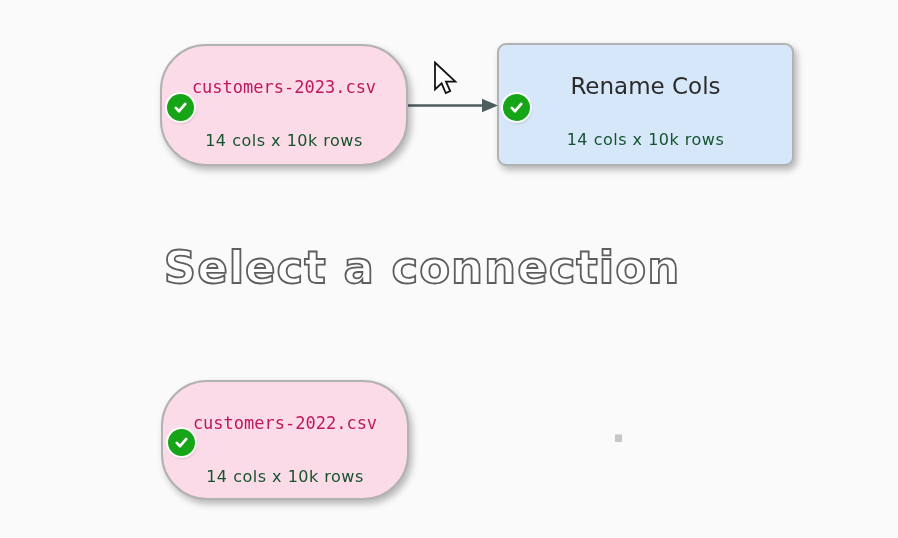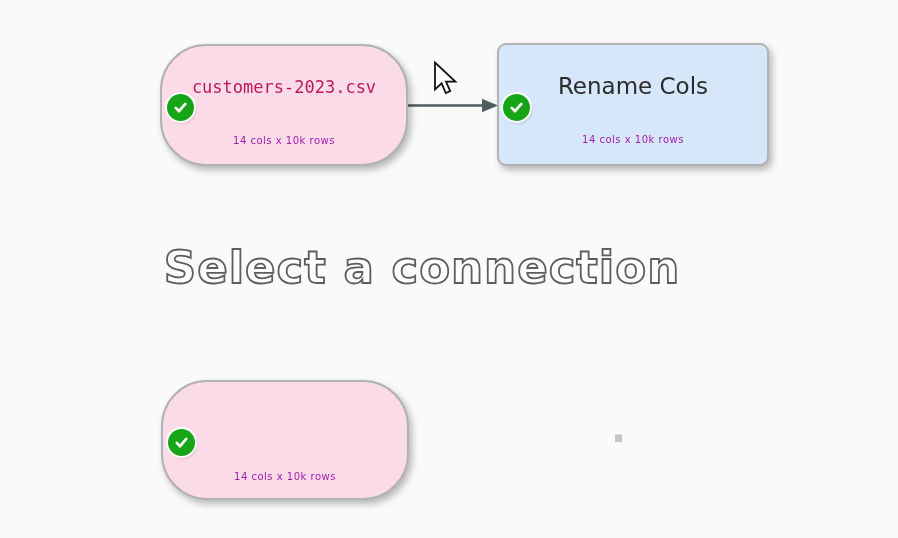--- a/index.html
+++ b/index.html
@@ -14,37 +14,37 @@
   .node{
     position:absolute;
     border:2px solid #b2b2b2;
     box-shadow:3px 4px 7px rgba(0,0,0,0.28);
     box-sizing:border-box;
   }
   .pill{border-radius:46px;background:#fbdbe7;}
   .rect{border-radius:9px;background:#d5e7f9;}
 
   .node-a{left:160px;top:44px;width:248px;height:122px;}
-  .node-b{left:497px;top:43px;width:272px;height:123px;}
+  .node-b{left:497px;top:43px;width:297px;height:123px;}
   .node-c{left:161px;top:380px;width:248px;height:120px;}
 
   .node-title{
     position:absolute;left:14px;right:14px;top:31px;
     text-align:center;line-height:20px;
     font-family:"DejaVu Sans Mono","Liberation Mono",monospace;
     font-size:17px;color:#be185d;white-space:nowrap;
   }
   .node-title.sans{
     font-family:"DejaVu Sans","Liberation Sans",sans-serif;
     font-size:23px;line-height:26px;top:28px;color:#2b2b2b;
   }
   .node-info{
     position:absolute;left:0;right:0;top:86px;
     text-align:center;line-height:18px;
-    font-size:10px;letter-spacing:0.5px;color:#a21caf;
+    font-size:16px;letter-spacing:0.5px;color:#14532d;
   }
 
   
   .badge{
     position:absolute;width:27px;height:27px;border-radius:50%;
     background:#16a516;
     box-shadow:0 0 0 2px rgba(255,255,255,0.9), 1px 2px 3px rgba(0,0,0,0.25);
     display:flex;align-items:center;justify-content:center;
   }
   .badge svg{display:block;}
@@ -103,20 +103,21 @@
   </div>
 
   <div class="watermark">Select a connection</div>
 
   <div class="node pill node-c">
     <div class="badge" style="left:5px;top:47px;">
       <svg width="19" height="19" viewBox="0 0 24 24">
         <path d="M6 12.5l4.2 4.2L18 7.5" fill="none" stroke="#ffffff" stroke-width="3.4" stroke-linecap="round" stroke-linejoin="round"></path>
       </svg>
     </div>
+    <div class="node-title">customers-2022.csv</div>
     <div class="node-info">14 cols x 10k rows</div>
   </div>
 
   <div class="handle"></div>
 
   <svg class="cursor" width="27" height="38" viewBox="0 0 27 38">
     <polygon points="2,1.5 2,28.5 8.6,22.3 12.8,32 17.2,30.1 13,20.7 22.4,20.7" fill="#ffffff" stroke="#121212" stroke-width="1.8" stroke-linejoin="miter"></polygon>
   </svg>
 
 </div>

